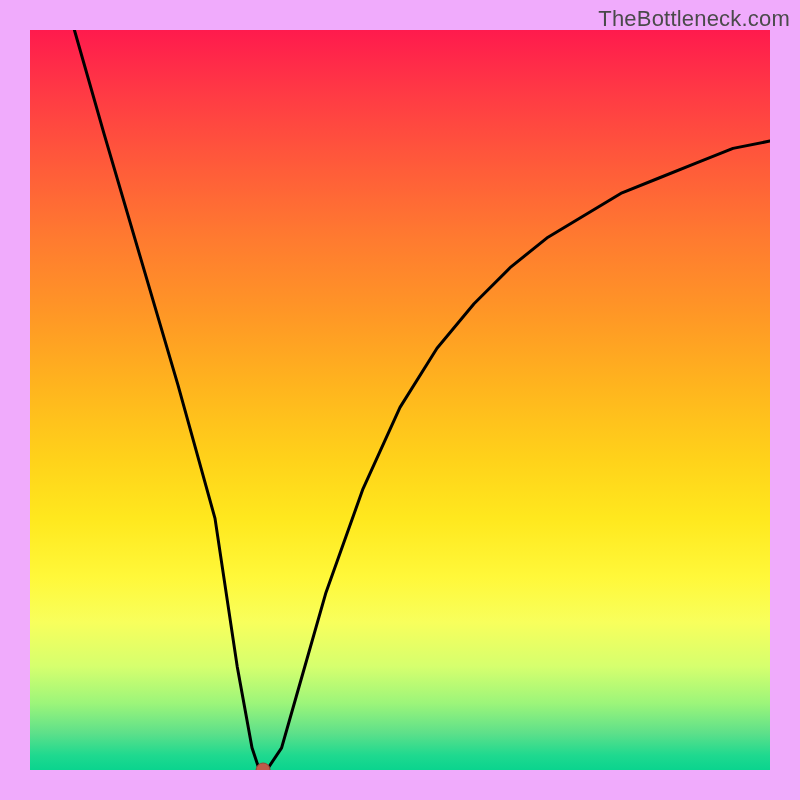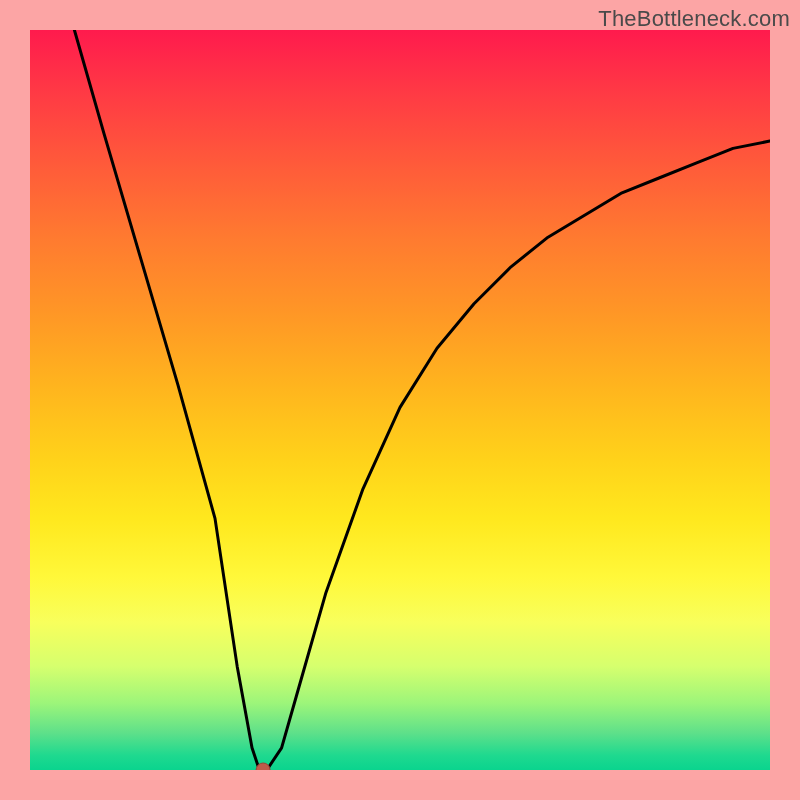--- a/index.html
+++ b/index.html
@@ -7,21 +7,21 @@
     padding: 0;
     width: 800px;
     height: 800px;
     overflow: hidden;
     font-family: Arial, Helvetica, sans-serif;
   }
   .frame {
     position: relative;
     width: 800px;
     height: 800px;
-    background: #fca5a5;
+    background: #f0abfc;
     box-sizing: border-box;
   }
   .plot-area {
     position: absolute;
     left: 30px;
     top: 30px;
     width: 740px;
     height: 740px;
     background: linear-gradient(to bottom,
       #ff1a4d 0%,

